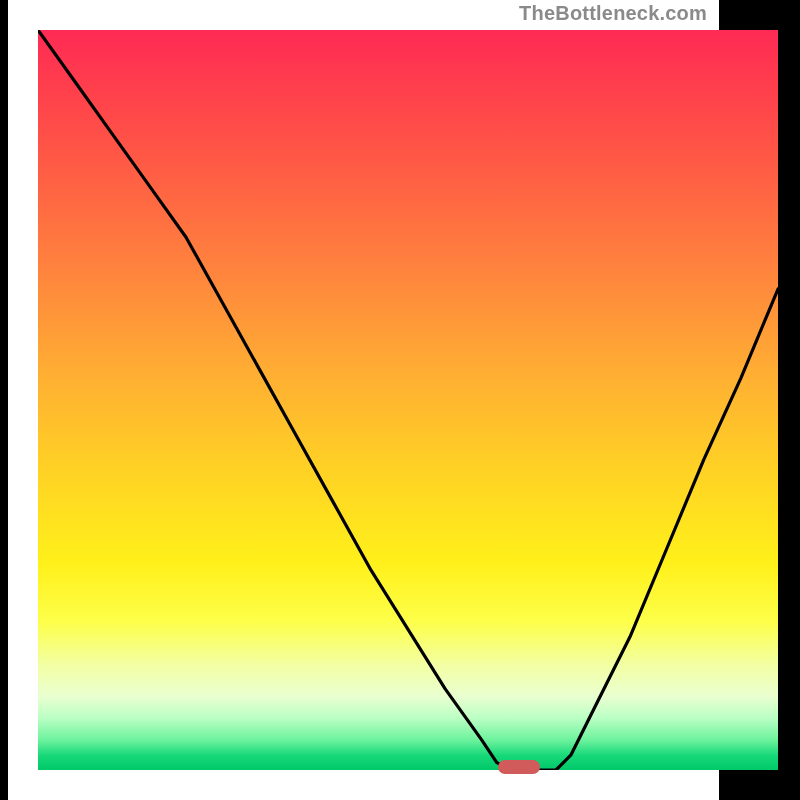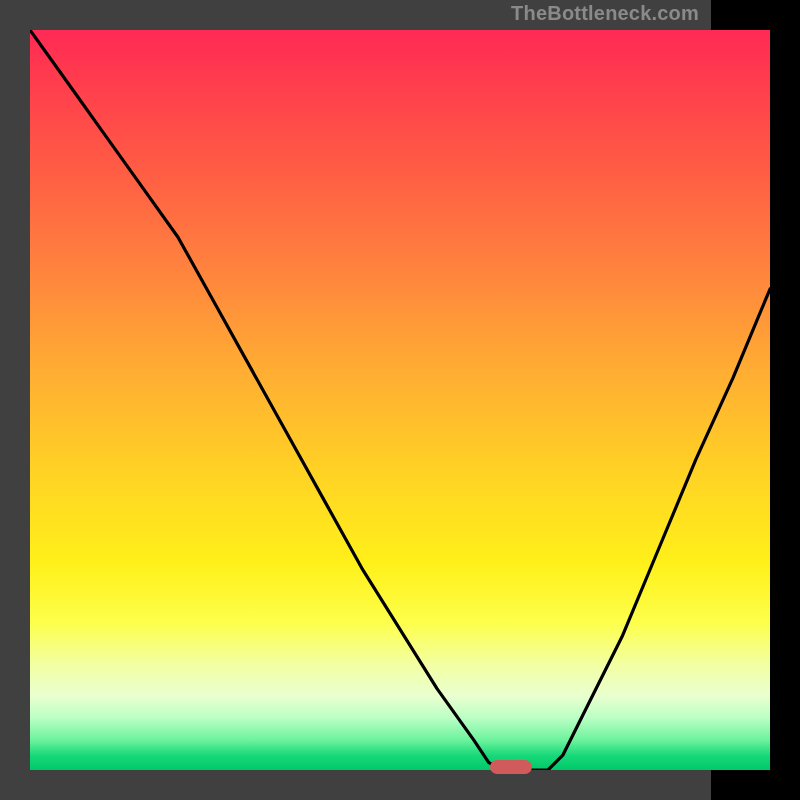--- a/index.html
+++ b/index.html
@@ -6,24 +6,24 @@
     margin: 0;
     padding: 0;
     width: 800px;
     height: 800px;
     background: #000;
     overflow: hidden;
   }
   .frame {
     position: absolute;
     top: 0;
-    left: 0;
+    left: 8px;
     width: 711px;
     height: 800px;
-    background: #404040;
+    background: #ffffff;
   }
   .plot-area {
     position: absolute;
     top: 30px;
     left: 30px;
     width: 740px;
     height: 740px;
     
     background: linear-gradient(to bottom,
       #ff2a55 0%,

